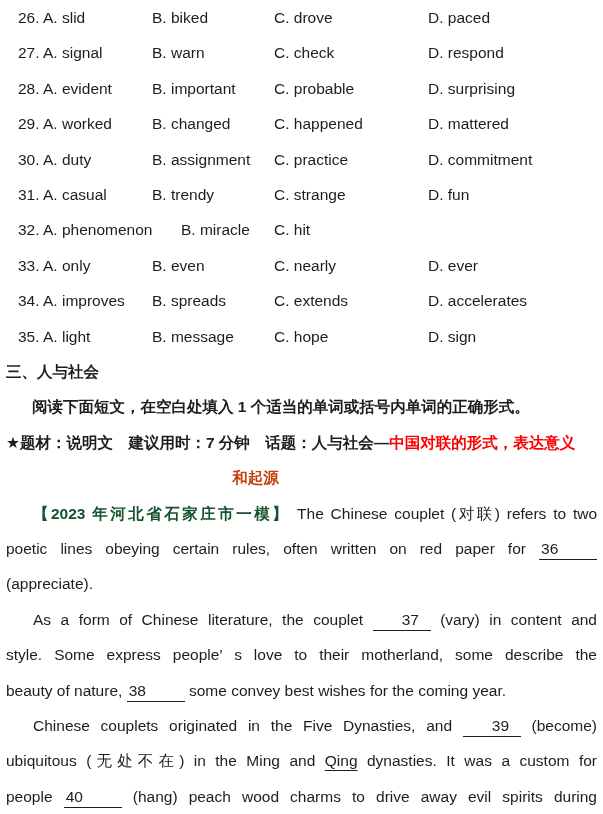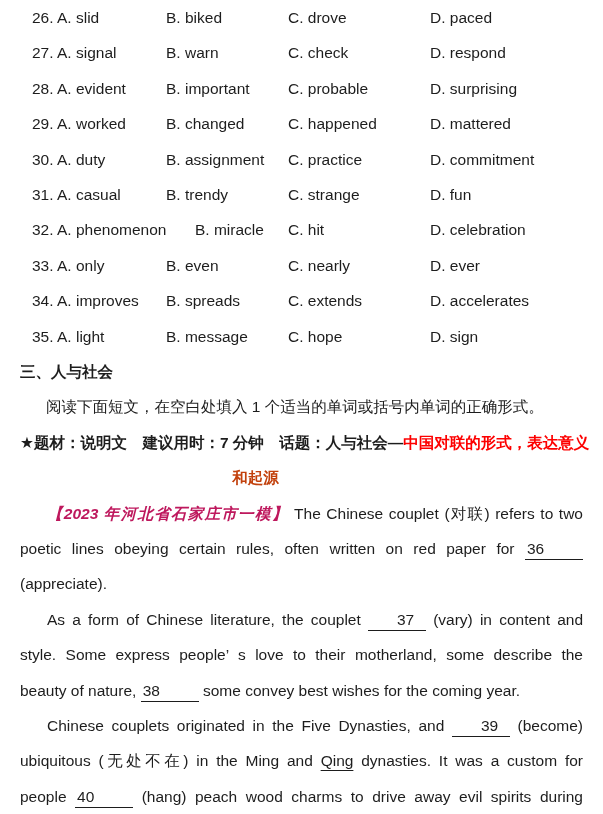--- a/index.html
+++ b/index.html
@@ -1,41 +1,41 @@
 <!DOCTYPE html>
 <html><head>
 <meta charset="utf-8">
 <style>
   html,body{margin:0;padding:0;background:#ffffff;}
   .page{
     width:603px;height:814px;box-sizing:border-box;
     background:#ffffff;color:#1d1d1d;
     font-family:"Liberation Sans","DejaVu Sans",sans-serif;
     font-size:15.5px;line-height:35.4px;
-    padding:0 20px;overflow:hidden;
+    padding:0 6px;overflow:hidden;
   }
   
   .qrow{position:relative;height:35.4px;}
   .qrow span{position:absolute;top:0;white-space:nowrap;line-height:35.4px;}
   .qrow .c1{left:12px;}
   .qrow .c2{left:146px;}
   .qrow .c3{left:268px;}
-  .qrow .c4{left:410px;}
+  .qrow .c4{left:422px;}
   .qrow.wide-a .c2{left:175px;}
   
   .heading{font-weight:bold;}
-  .instruction{text-indent:26px;}
+  .instruction{text-indent:26px;font-weight:bold;}
   .meta{font-weight:bold;white-space:nowrap;}
   .red{color:#fd0000;}
   .red-cont{font-weight:bold;color:#c2410c;text-align:center;padding-right:92px;}
   
   .pline{}
   .jline{text-align:justify;text-align-last:justify;}
   .indent{text-indent:27px;}
-  .blue{color:#be185d;font-weight:bold;font-style:italic;}
+  .blue{color:#14532d;font-weight:bold;}
   .blank{
     display:inline-block;min-width:54px;text-align:left;
     border-bottom:1.6px solid #1d1d1d;padding:0 2px 2px 2px;
     line-height:1.1;
   }
   .misspell{
     text-decoration-line:underline;
     text-decoration-style:wavy;
     text-decoration-color:#e03a2f;
     text-decoration-thickness:1px;
@@ -81,21 +81,20 @@
   <div class="qrow">
     <span class="c1">31. A. casual</span>
     <span class="c2">B. trendy</span>
     <span class="c3">C. strange</span>
     <span class="c4">D. fun</span>
   </div>
   <div class="qrow wide-a">
     <span class="c1">32. A. phenomenon</span>
     <span class="c2">B. miracle</span>
     <span class="c3">C. hit</span>
-    <span class="c4">D. celebration</span>
   </div>
   <div class="qrow">
     <span class="c1">33. A. only</span>
     <span class="c2">B. even</span>
     <span class="c3">C. nearly</span>
     <span class="c4">D. ever</span>
   </div>
   <div class="qrow">
     <span class="c1">34. A. improves</span>
     <span class="c2">B. spreads</span>

